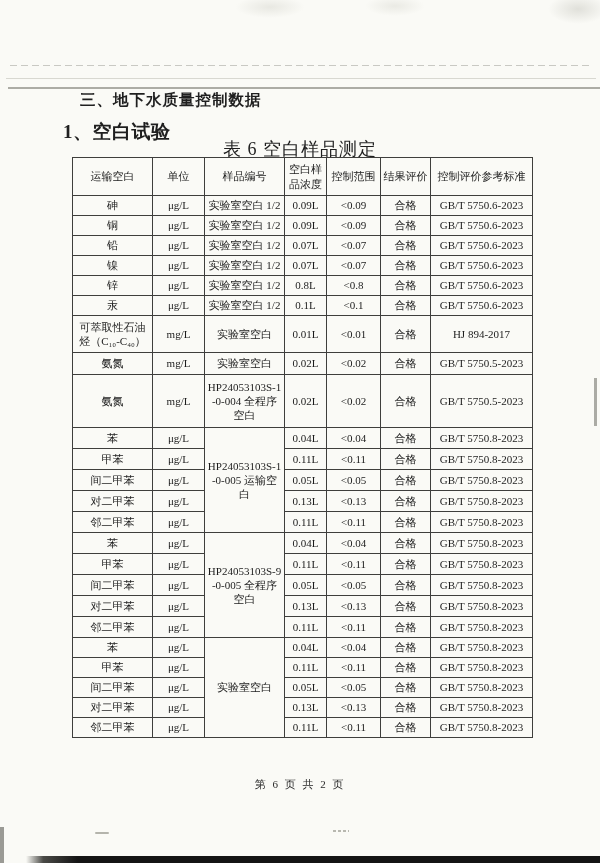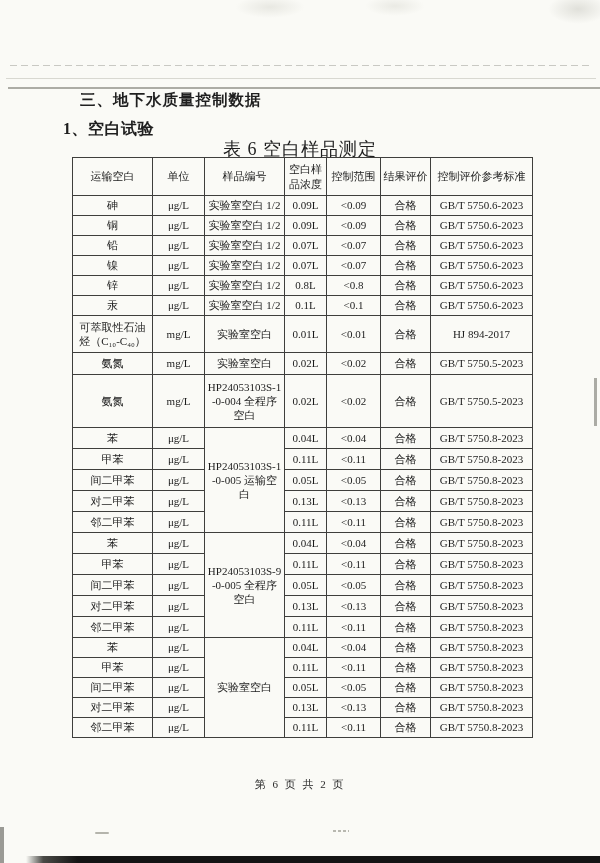--- a/index.html
+++ b/index.html
@@ -23,21 +23,21 @@
     background:radial-gradient(ellipse at center,#eaeae4 0%,rgba(234,234,228,0) 70%);}
   .scan-bar-bottom{position:absolute;bottom:0;left:26px;width:574px;height:7px;
     background:linear-gradient(90deg,rgba(20,20,20,0) 0,#4a4a46 3%,#141414 9%,#141414 100%);}
   .smudge-bl{position:absolute;left:0;bottom:0;width:4px;height:36px;background:#4a4a46;opacity:.55;}
   .mark-1{position:absolute;left:95px;top:832px;width:14px;height:2px;background:#b4b4ac;border-radius:2px;}
   .mark-2{position:absolute;left:333px;top:830px;width:16px;height:2px;
     background:repeating-linear-gradient(90deg,#b8b8b0 0 3px,transparent 3px 5px);}
   .streak-r{position:absolute;left:594px;top:378px;width:3px;height:48px;background:#77776f;opacity:.6;}
   
   .section-title{position:absolute;left:64px;top:90px;font-size:15.5px;font-weight:bold;letter-spacing:1px;margin-left:16px;}
-  .subsection-title{position:absolute;left:63px;top:119px;font-size:16px;font-weight:bold;letter-spacing:.5px;}
+  .subsection-title{position:absolute;left:63px;top:119px;font-size:19px;font-weight:bold;letter-spacing:.5px;}
   .table-caption{position:absolute;left:0;top:137px;width:600px;text-align:center;font-size:18px;letter-spacing:1px;}
   .page-footer{position:absolute;left:0;top:777px;width:600px;text-align:center;font-size:11px;letter-spacing:2px;color:#2a2a2a;}
   table.qc{
     position:absolute;left:72px;top:157px;width:460px;
     border-collapse:collapse;table-layout:fixed;
     font-size:11px;color:#1c1c1c;
   }
   table.qc th,table.qc td{
     border:1px solid #3e3e3c;
     text-align:center;vertical-align:middle;

